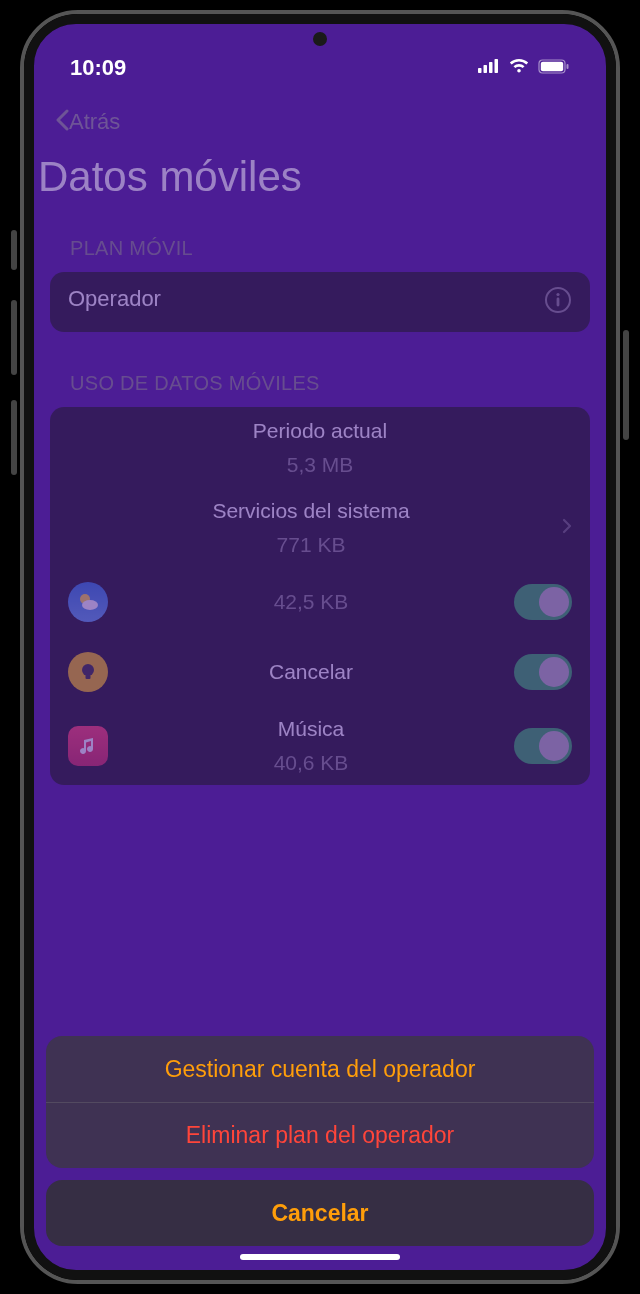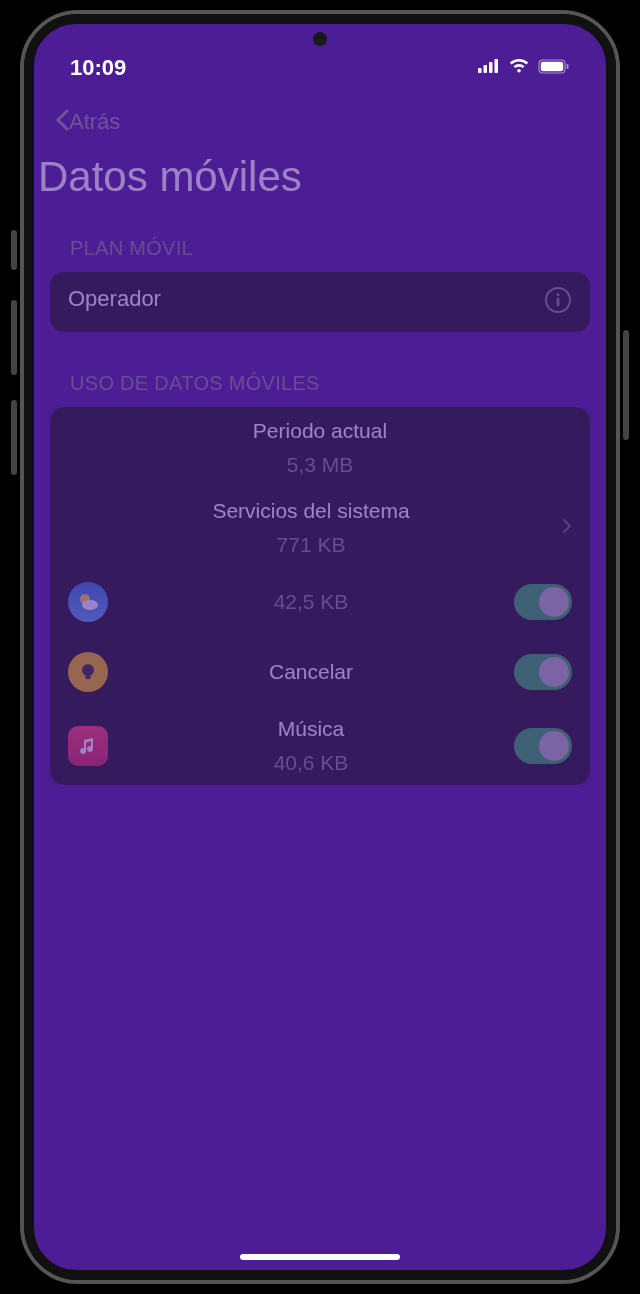--- a/index.html
+++ b/index.html
@@ -405,16 +405,23 @@
           <div class="usage-text">
             <span class="usage-name">Música</span>
             <span class="usage-amount">40,6 KB</span>
           </div>
           <div class="toggle"></div>
         </div>
 
       </div>
     </div>
 
+    <div class="action-sheet">
+      <div class="sheet-group">
+        <button class="sheet-btn sheet-primary">Gestionar cuenta del operador</button>
+        <button class="sheet-btn sheet-destructive">Eliminar plan del operador</button>
+      </div>
+      <button class="sheet-cancel">Cancelar</button>
+    </div>
 
     <div class="home-indicator"></div>
   </div>
 </div>
 
 </body></html>

